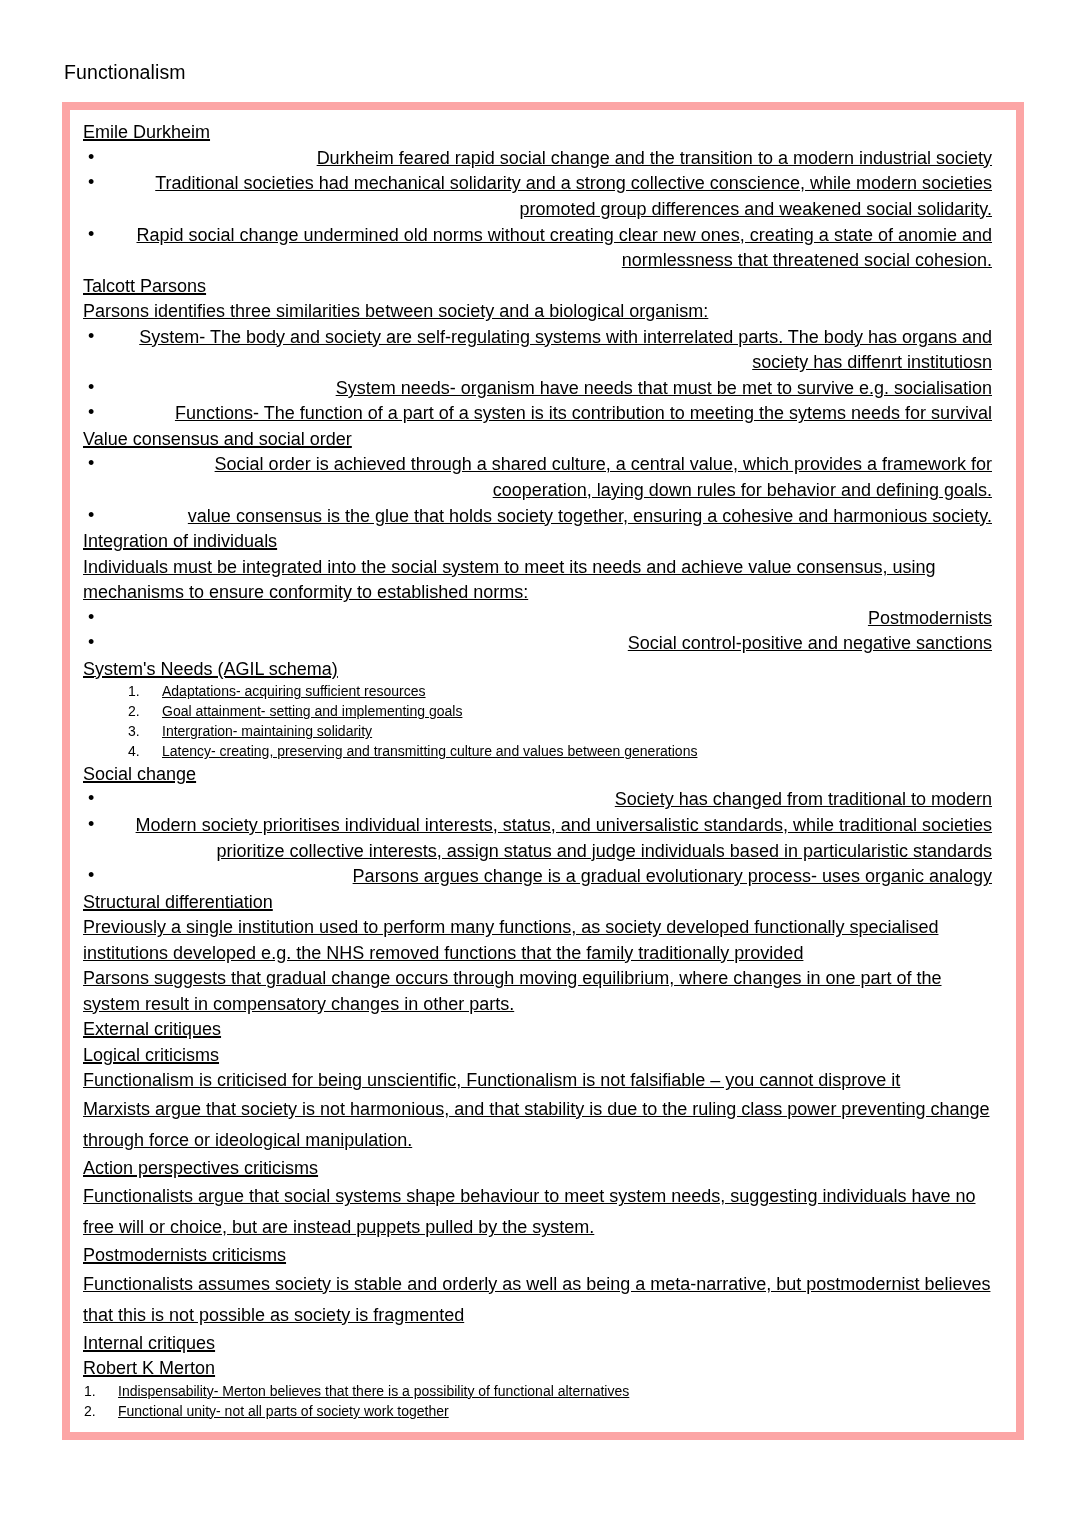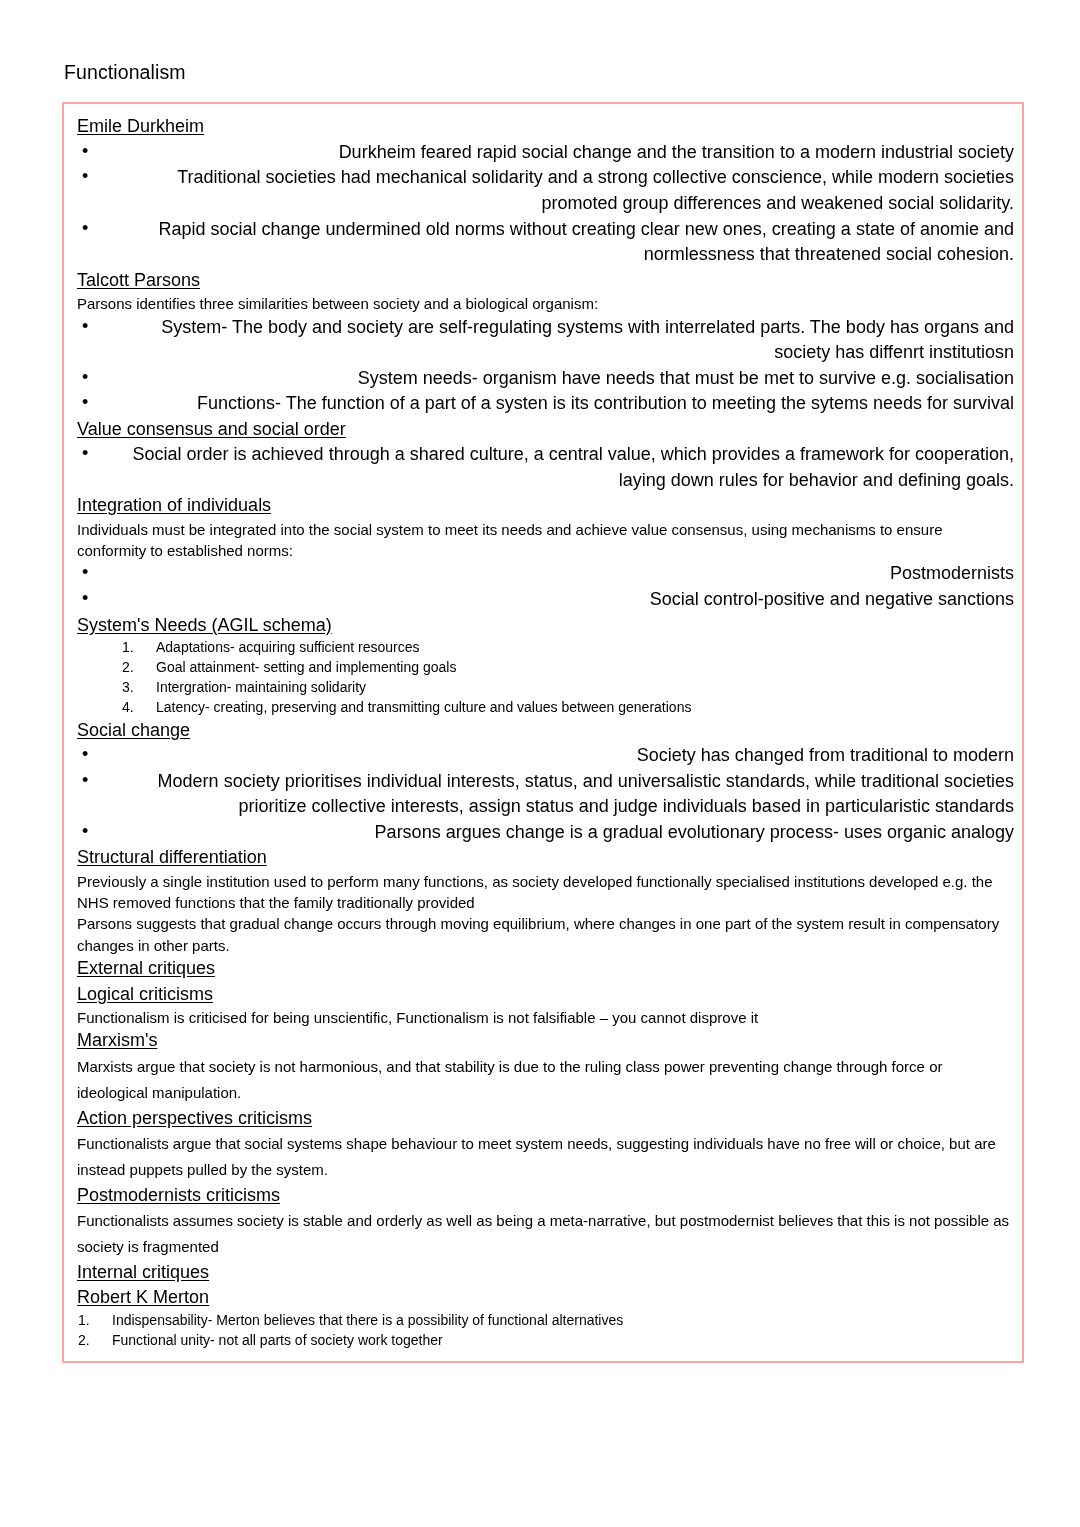--- a/index.html
+++ b/index.html
@@ -22,37 +22,38 @@
     padding: 60px 56px 40px 62px;
   }
   .doc-title {
     font-size: 19.5px;
     line-height: 1.25;
     letter-spacing: 0.1px;
     margin: 0 0 18px 2px;
     font-weight: normal;
   }
   .note-box {
-    border: 2px solid #fca5a5;
+    border: 8px solid #fca5a5;
     box-sizing: border-box;
     width: 962px;
-    padding: 10px 8px 10px 13px;
+    padding: 10px 24px 10px 13px;
+    text-decoration: underline;
   }
   .sec-head {
     font-size: 18px;
     line-height: 1.42;
     text-decoration: underline;
     text-underline-offset: 2px;
     margin: 0;
     display: block;
   }
   .sec-head.center {
   }
   p.para {
-    font-size: 15px;
+    font-size: 18px;
     line-height: 1.42;
     margin: 0;
   }
   p.para.loose {
     line-height: 1.72;
   }
   ul.bullets {
     list-style: none;
     margin: 0;
     padding: 0;
@@ -124,20 +125,21 @@
         <li>System- The body and society are self-regulating systems with interrelated parts. The body has organs and society has diffenrt institutiosn</li>
         <li>System needs- organism have needs that must be met to survive e.g. socialisation</li>
         <li>Functions- The function of a part of a systen is its contribution to meeting the sytems needs for survival</li>
       </ul>
     </div>
 
     <div>
       <div class="sec-head">Value consensus and social order</div>
       <ul class="bullets">
         <li>Social order is achieved through a shared culture, a central value, which provides a framework for cooperation, laying down rules for behavior and defining goals.</li>
+        <li>value consensus is the glue that holds society together, ensuring a cohesive and harmonious society.</li>
       </ul>
     </div>
 
     <div>
       <div class="sec-head">Integration of individuals</div>
       <p class="para">Individuals must be integrated into the social system to meet its needs and achieve value consensus, using mechanisms to ensure conformity to established norms:</p>
       <ul class="bullets">
         <li>Postmodernists</li>
         <li>Social control-positive and negative sanctions</li>
       </ul>
@@ -169,21 +171,20 @@
     </div>
 
     <div class="sec-head center">External critiques</div>
 
     <div>
       <div class="sec-head">Logical criticisms</div>
       <p class="para">Functionalism is criticised for being unscientific, Functionalism is not falsifiable – you cannot disprove it</p>
     </div>
 
     <div>
-      <div class="sec-head">Marxism's</div>
       <p class="para loose">Marxists argue that society is not harmonious, and that stability is due to the ruling class power preventing change through force or ideological manipulation.</p>
     </div>
 
     <div>
       <div class="sec-head">Action perspectives criticisms</div>
       <p class="para loose">Functionalists argue that social systems shape behaviour to meet system needs, suggesting individuals have no free will or choice, but are instead puppets pulled by the system.</p>
     </div>
 
     <div>
       <div class="sec-head">Postmodernists criticisms</div>

